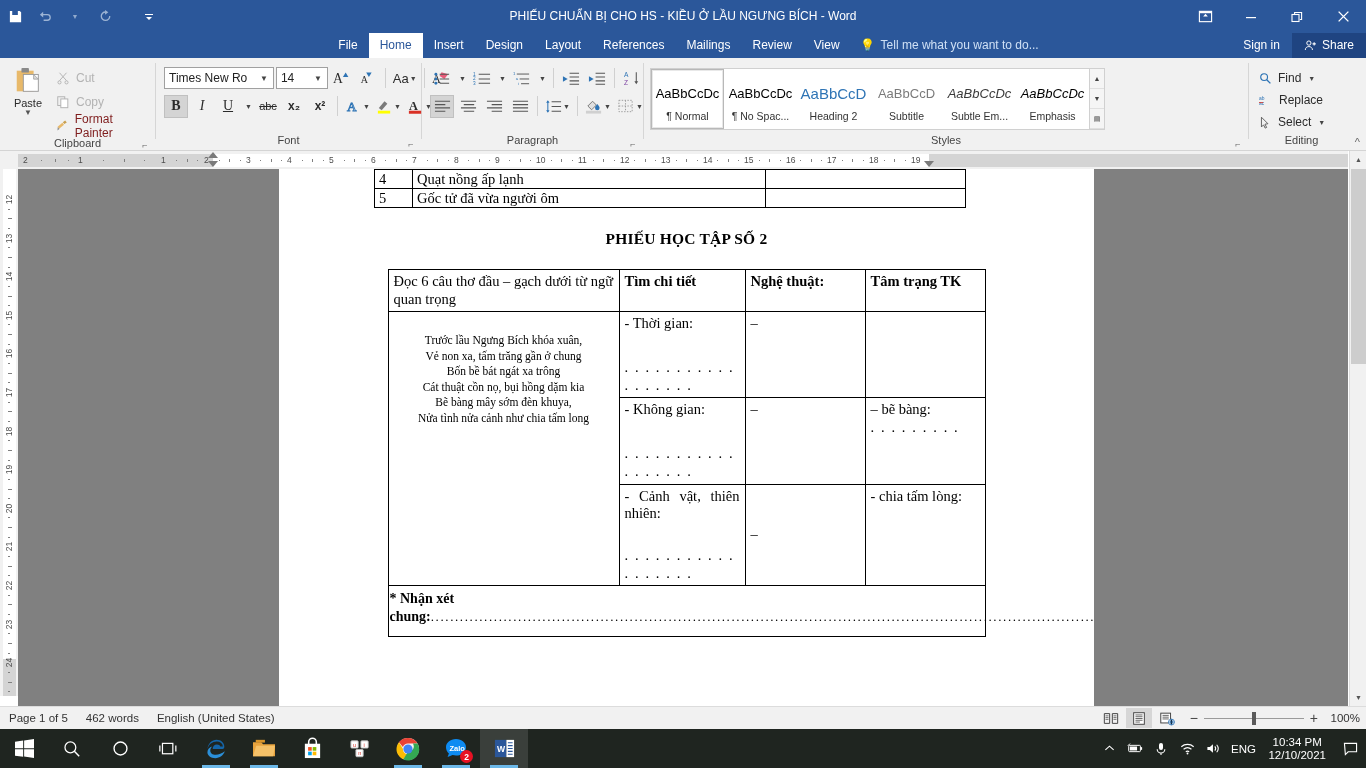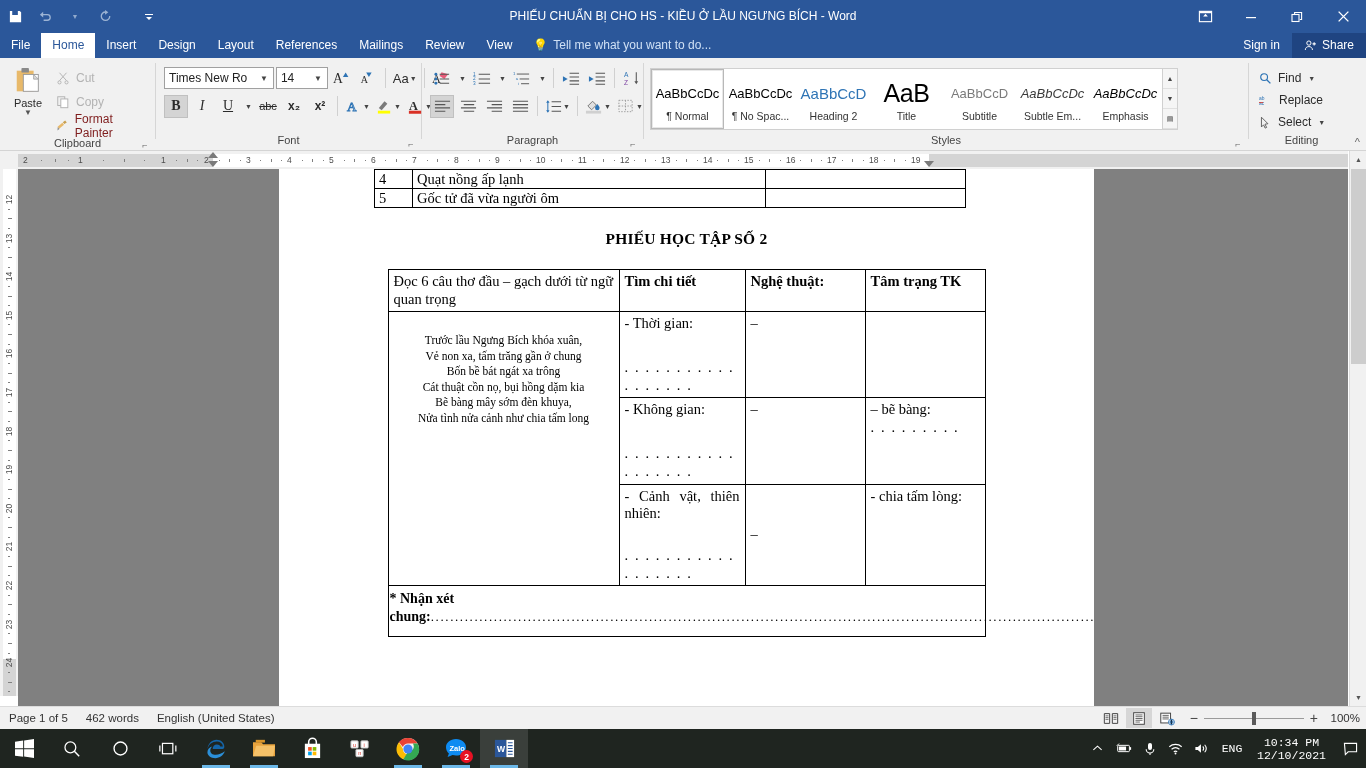--- a/index.html
+++ b/index.html
@@ -30,21 +30,21 @@
   }
   .win-ctrls { position: absolute; right: 0; top: 0; display: flex; height: 33px; }
   .win-btn {
     width: 46px; height: 33px; display: flex; align-items: center; justify-content: center;
     color: #fff;
   }
 
   
   .tabrow {
     position: absolute; top: 33px; left: 0; width: 1366px; height: 25px;
-    background: #2b579a; display: flex; align-items: flex-end;
+    background: #2b579a; display: flex; align-items: flex-end; justify-content: center;
   }
   .tab {
     font-size: 12px; color: #ffffff; padding: 0 11px; height: 25px;
     line-height: 25px; white-space: nowrap;
   }
   .tab.active { background: #ffffff; color: #2b579a; }
   .tellme {
     font-size: 12px; color: #cfe0f5; height: 25px; line-height: 25px;
     padding-left: 10px; display: flex; align-items: center; gap: 5px;
   }
@@ -272,21 +272,21 @@
     width: 48px; height: 39px; display: flex; align-items: center; justify-content: center;
     position: relative;
   }
   .tb-icon.running::after {
     content: ''; position: absolute; bottom: 0; left: 10px; width: 28px; height: 3px;
     background: #6cb8e8;
   }
   .tb-icon.active { background: #3a3f3b; }
   .tray {
     position: absolute; right: 0; display: flex; align-items: center; height: 28px;
-    color: #fff; font-size: 11.5px; font-family: Liberation Mono, monospace;
+    color: #fff; font-size: 11.5px;
   }
   .tray-icon { width: 26px; display: flex; align-items: center; justify-content: center; color: #fff; }
   .tray-clock { text-align: center; line-height: 13px; padding: 0 8px; font-size: 11.5px; }
   .tray-action { width: 32px; display: flex; align-items: center; justify-content: center; }
   .badge {
     position: absolute; right: 7px; bottom: 5px; background: #e81123; color: #fff;
     font-size: 8.5px; width: 13px; height: 13px; border-radius: 50%;
     display: flex; align-items: center; justify-content: center; font-weight: bold;
   }
 </style>
@@ -641,24 +641,20 @@
           <div class="style-prev" style="font-family:'Liberation Sans',sans-serif;font-size:13px;color:#000">AaBbCcDc</div>
           <div class="style-nm">¶ Normal</div>
         </div>
         <div class="style-item">
           <div class="style-prev" style="font-family:'Liberation Sans',sans-serif;font-size:13px;color:#000">AaBbCcDc</div>
           <div class="style-nm">¶ No Spac...</div>
         </div>
         <div class="style-item">
           <div class="style-prev" style="font-size:15px;color:#2e74b5">AaBbCcD</div>
           <div class="style-nm">Heading 2</div>
-        </div>
-        <div class="style-item">
-          <div class="style-prev" style="font-size:25px;color:#000;letter-spacing:-.5px">AaB</div>
-          <div class="style-nm">Title</div>
         </div>
         <div class="style-item">
           <div class="style-prev" style="font-size:13px;color:#7a7a7a">AaBbCcD</div>
           <div class="style-nm">Subtitle</div>
         </div>
         <div class="style-item">
           <div class="style-prev" style="font-size:13px;color:#3a3a3a;font-style:italic">AaBbCcDc</div>
           <div class="style-nm">Subtle Em...</div>
         </div>
         <div class="style-item">

